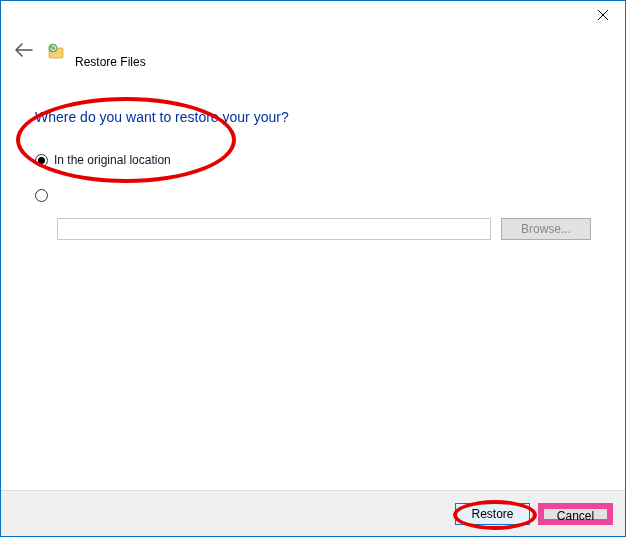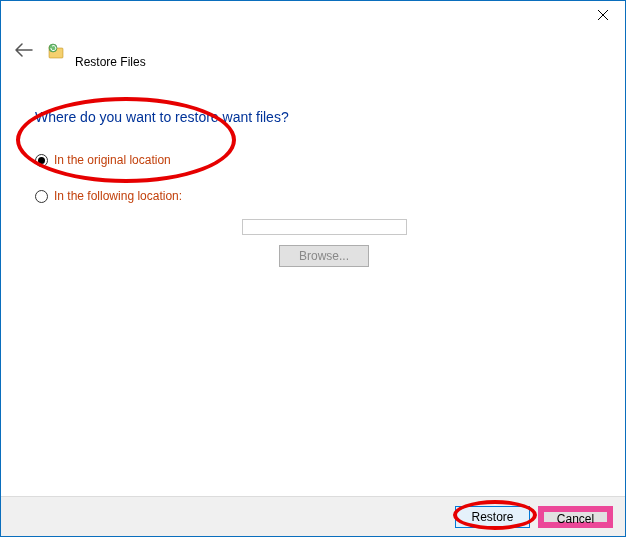--- a/index.html
+++ b/index.html
@@ -62,21 +62,21 @@
     }
     .radio-group {
       position: relative;
     }
     .radio-row {
       display: flex;
       align-items: center;
       gap: 6px;
       margin-bottom: 22px;
       font-size: 12px;
-      color: #c2410c;
+      color: #0f172a;
     }
     .radio {
       width: 13px;
       height: 13px;
       border: 1px solid #333;
       border-radius: 50%;
       display: inline-flex;
       align-items: center;
       justify-content: center;
       background: #fff;
@@ -84,25 +84,24 @@
     .radio.selected::after {
       content: "";
       width: 7px;
       height: 7px;
       background: #000;
       border-radius: 50%;
       display: block;
     }
     .location-row {
       display: flex;
-      align-items: center;
+      align-items: flex-end;
       gap: 10px;
       margin-left: 22px;
       margin-top: -6px;
-      flex-direction: column;
     }
     .location-input {
       flex: 1;
       height: 22px;
       border: 1px solid #c8c8c8;
       background: #fff;
       padding: 0 4px;
       font-size: 12px;
     }
     .browse-btn {
@@ -112,21 +111,21 @@
       border: 1px solid #adadad;
       color: #888;
       font-size: 12px;
       cursor: default;
     }
     .footer {
       position: absolute;
       bottom: 0;
       left: 0;
       right: 0;
-      height: 40px;
+      height: 46px;
       background: #f0f0f0;
       border-top: 1px solid #dcdcdc;
       display: flex;
       align-items: center;
       justify-content: flex-end;
       padding: 0 12px;
       gap: 8px;
     }
     .footer button {
       width: 75px;
@@ -185,30 +184,29 @@
       <rect x="2" y="4" width="7" height="3" rx="1" fill="#f4d06f" stroke="#b8860b" stroke-width="0.5"></rect>
       <circle cx="6" cy="6" r="4" fill="#6fbf73" stroke="#2e7d32" stroke-width="0.5"></circle>
       <path d="M5 4 A2.5 2.5 0 1 1 4 7" stroke="#fff" stroke-width="1" fill="none"></path>
       <path d="M4 7 L3 6 L5 6 Z" fill="#fff"></path>
     </svg>
   </div>
   <div class="app-title">Restore Files</div>
 </div>
 
 <div class="content">
-  <div class="question">Where do you want to restore want files?</div>
+  <div class="question">Where do you want to restore your your?</div>
 
   <div class="radio-group">
     <div class="radio-row">
       <span class="radio selected"></span>
       <span>In the original location</span>
     </div>
     <div class="radio-row">
       <span class="radio"></span>
-      <span>In the following location:</span>
     </div>
     <div class="location-row">
       <input class="location-input" type="text" disabled="" value="" style="">
       <button class="browse-btn" disabled="">Browse...</button>
     </div>
   </div>
 </div>
 
 <div class="footer">
   <button class="primary">Restore</button>

